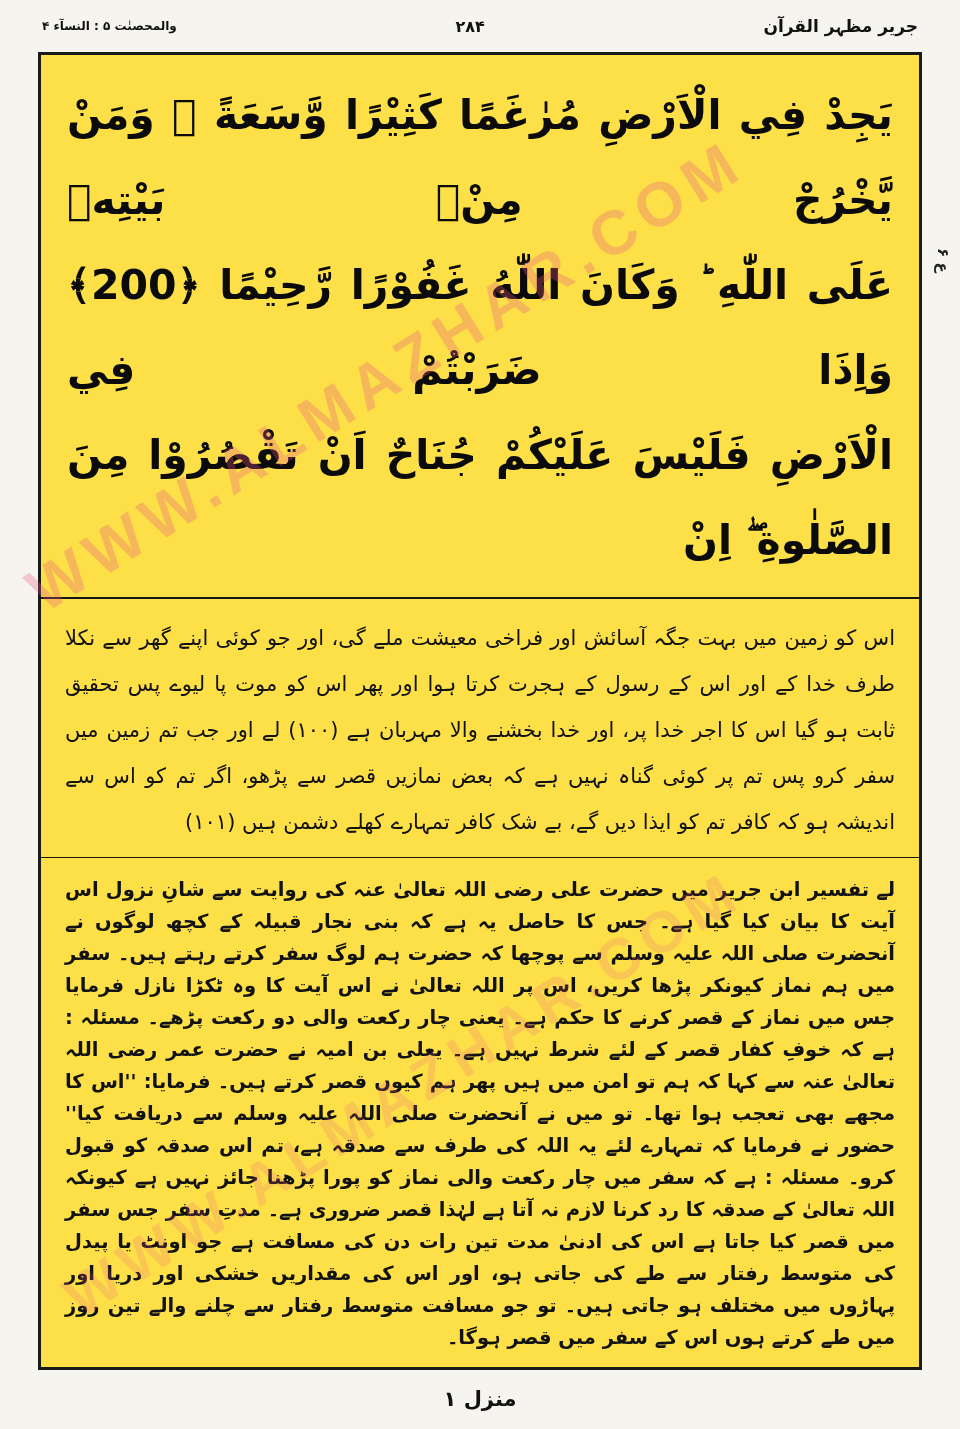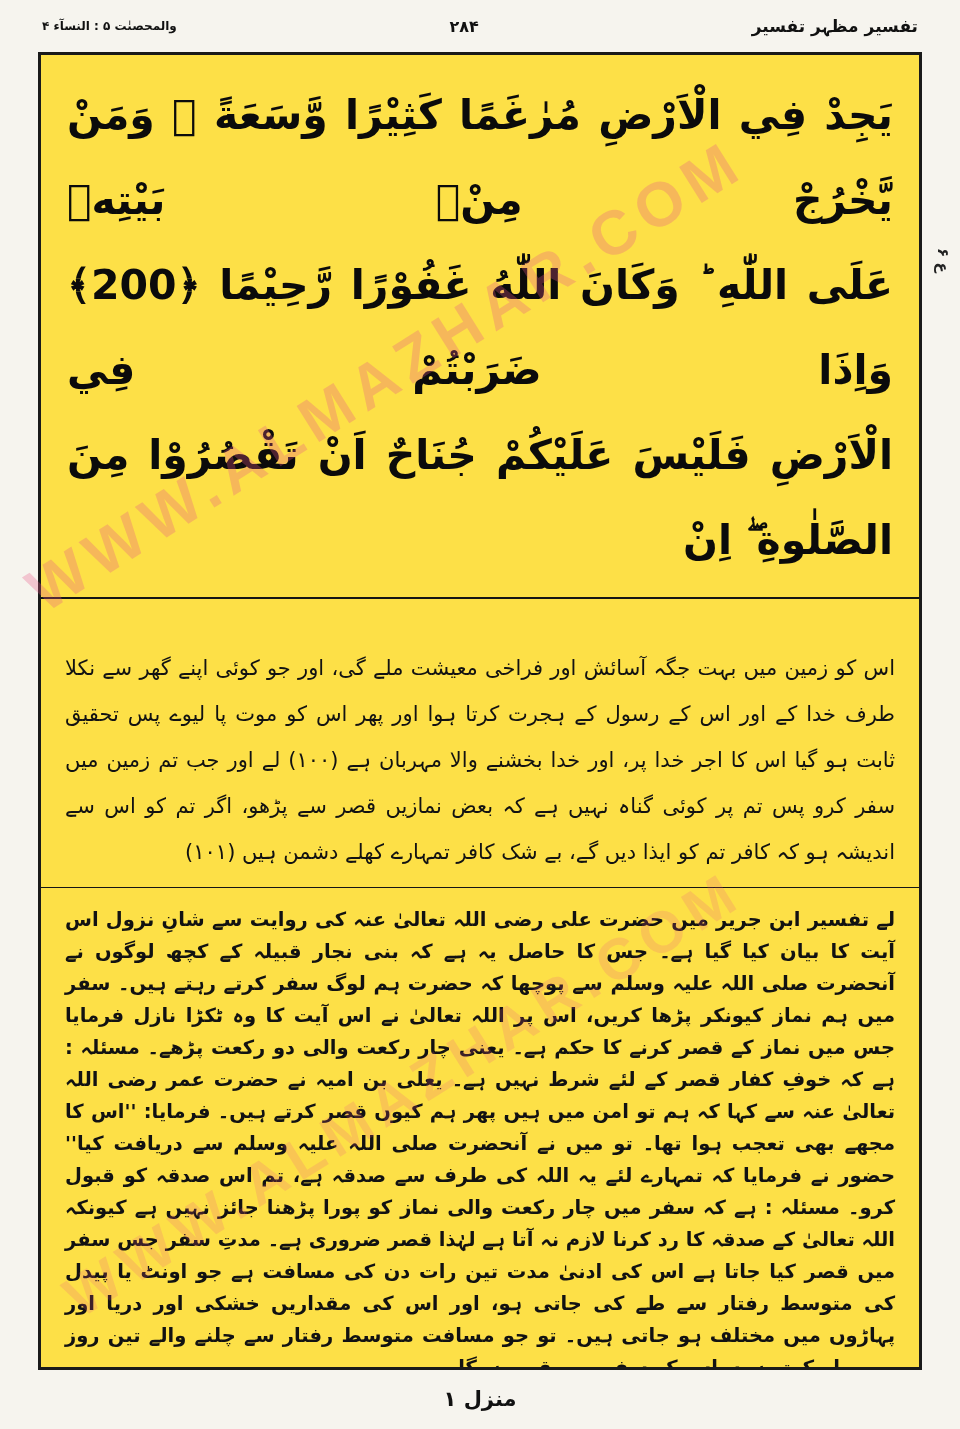--- a/index.html
+++ b/index.html
@@ -45,21 +45,20 @@
     color:#0b0b0b;
     white-space:normal;
   }
   .qline:last-child { text-align-last:right; }
   .divider { border-top:2.5px solid #151515; }
   .divider.thin { border-top-width:1.5px; }
   .sec-translation {
     height:258px;
     padding:16px 24px 0 24px;
     overflow:hidden;
-    margin-top:30px;
   }
   .sec-tafsir {
     flex:1;
     padding:16px 24px 10px 24px;
     overflow:hidden;
   }
   .urdu {
     direction:rtl;
     text-align:justify;
     color:#121212;
@@ -92,21 +91,21 @@
     pointer-events:none;
     z-index:5;
   }
   .wm1 { top:340px; left:-30px; font-size:62px; transform:rotate(-32deg); }
   .wm2 { top:1060px; left:10px; font-size:58px; transform:rotate(-32deg); color:rgba(233,90,135,0.20); }
 </style>
 </head>
 <body>
 
 <div class="header">
-  <span class="book-title">تفسیر مظہر تفسیر</span>
+  <span class="book-title">جریر مظہر القرآن</span>
   <span class="page-num">۲۸۴</span>
   <span class="surah-ref">والمحصنٰت ۵ : النسآء ۴</span>
 </div>
 
 <div class="margin-note">ع ۶</div>
 
 <div class="frame">
 
   <div class="sec-quran">
 

